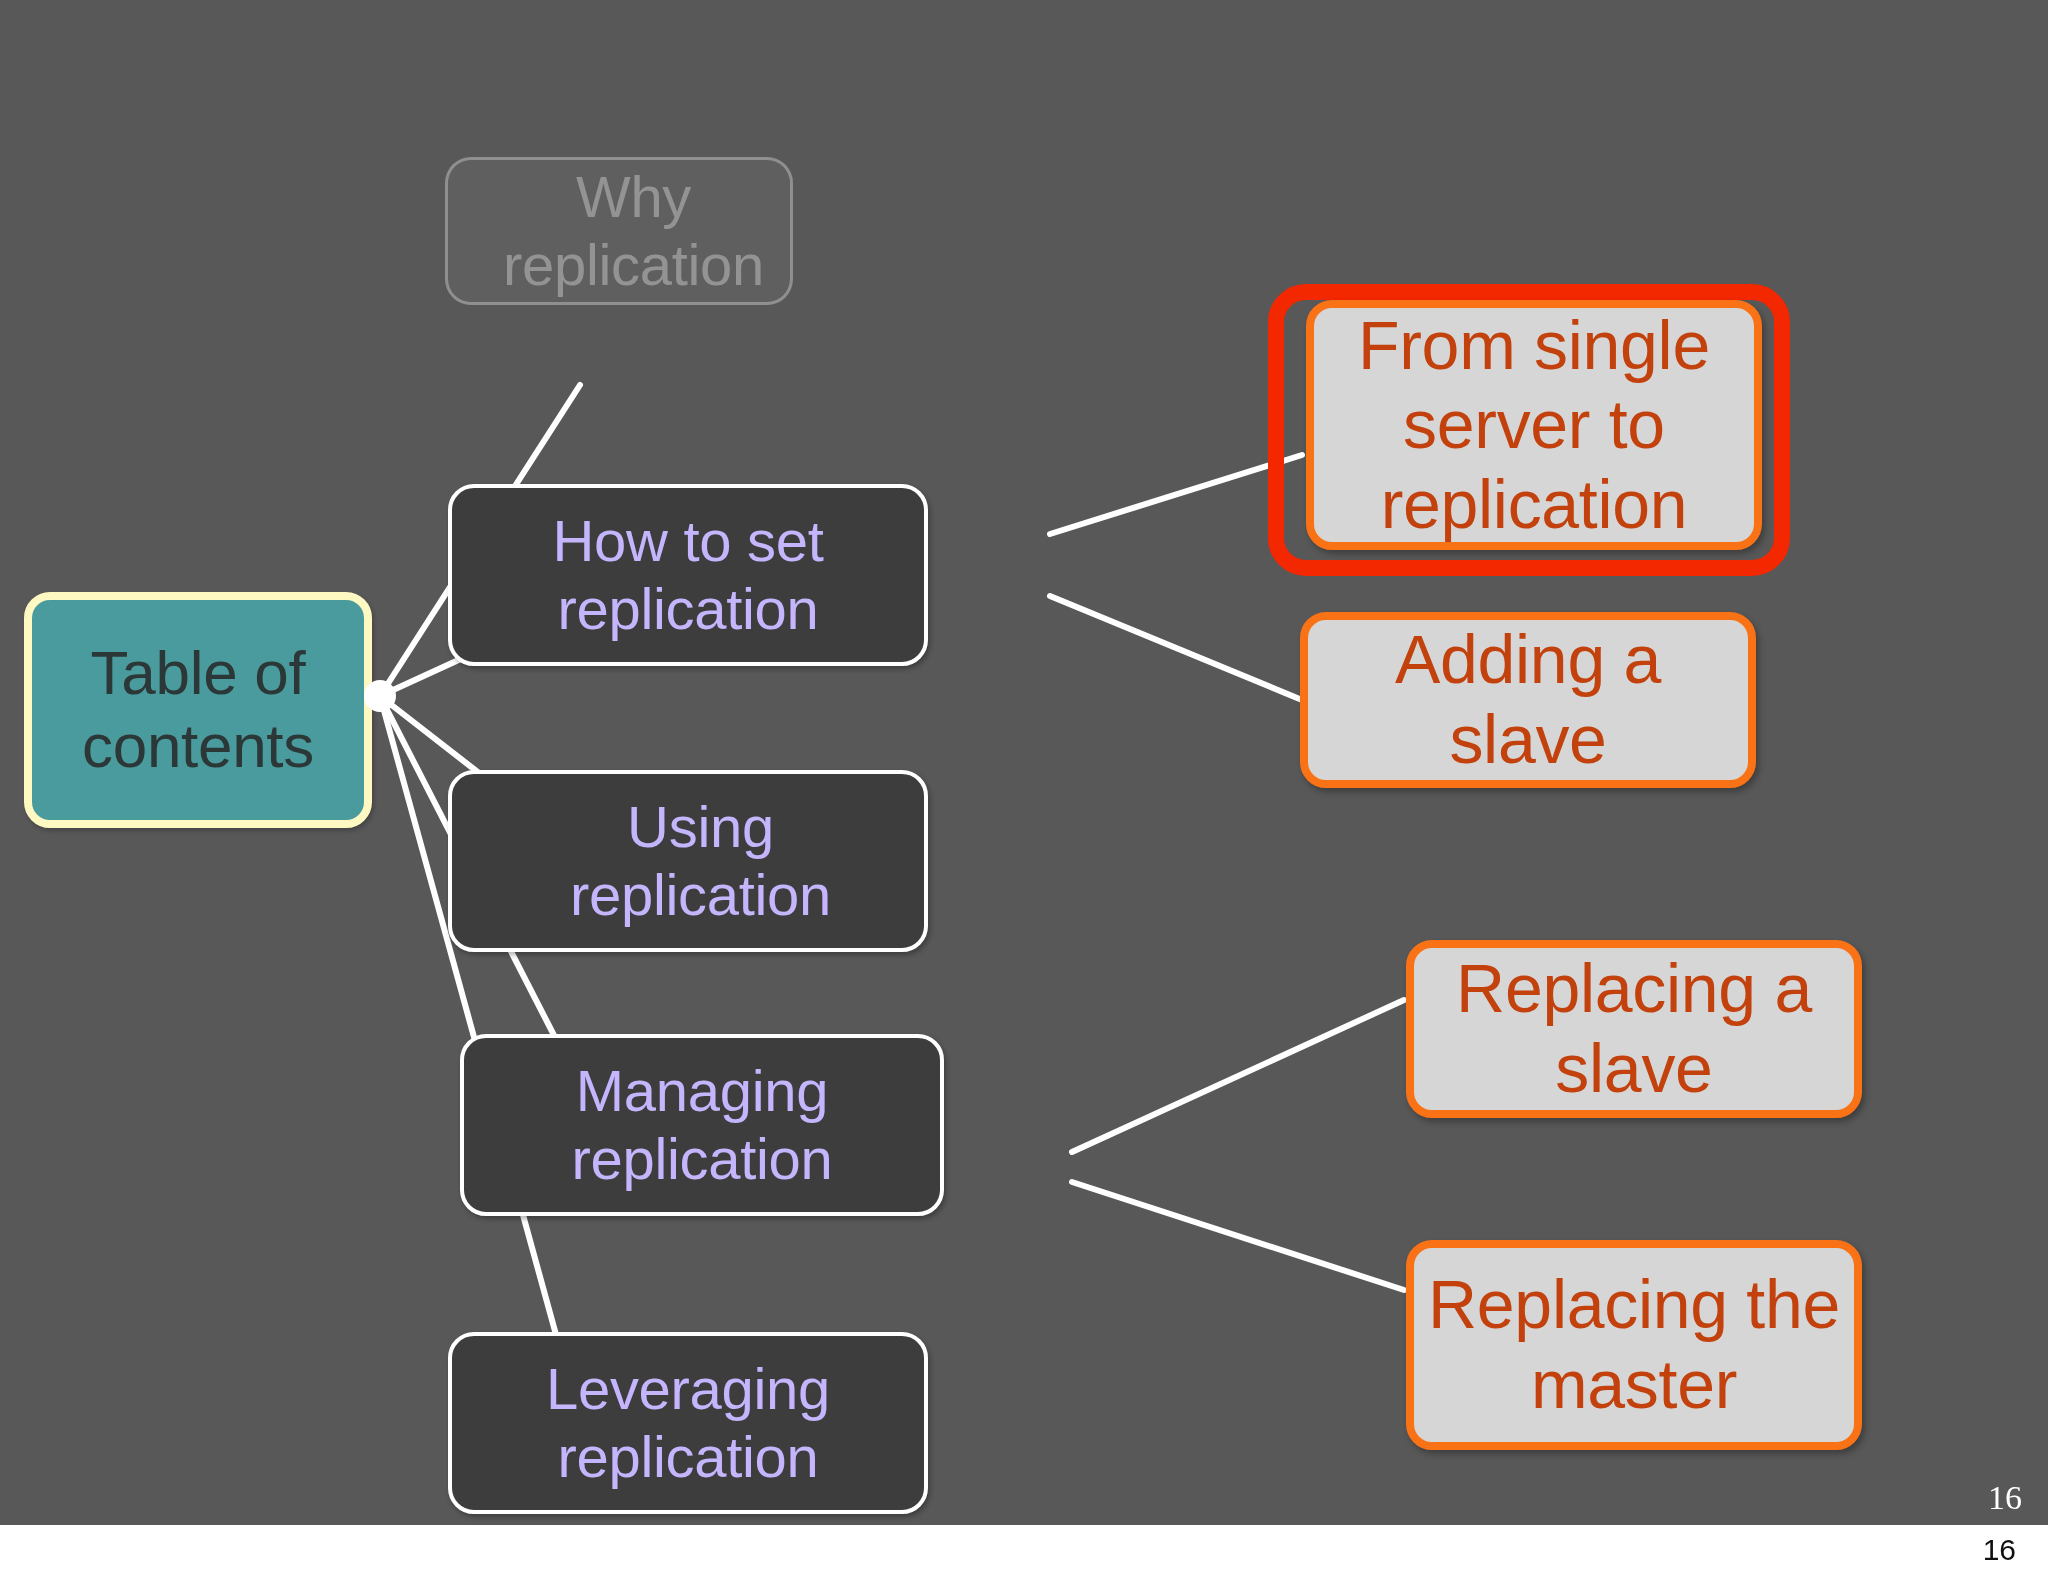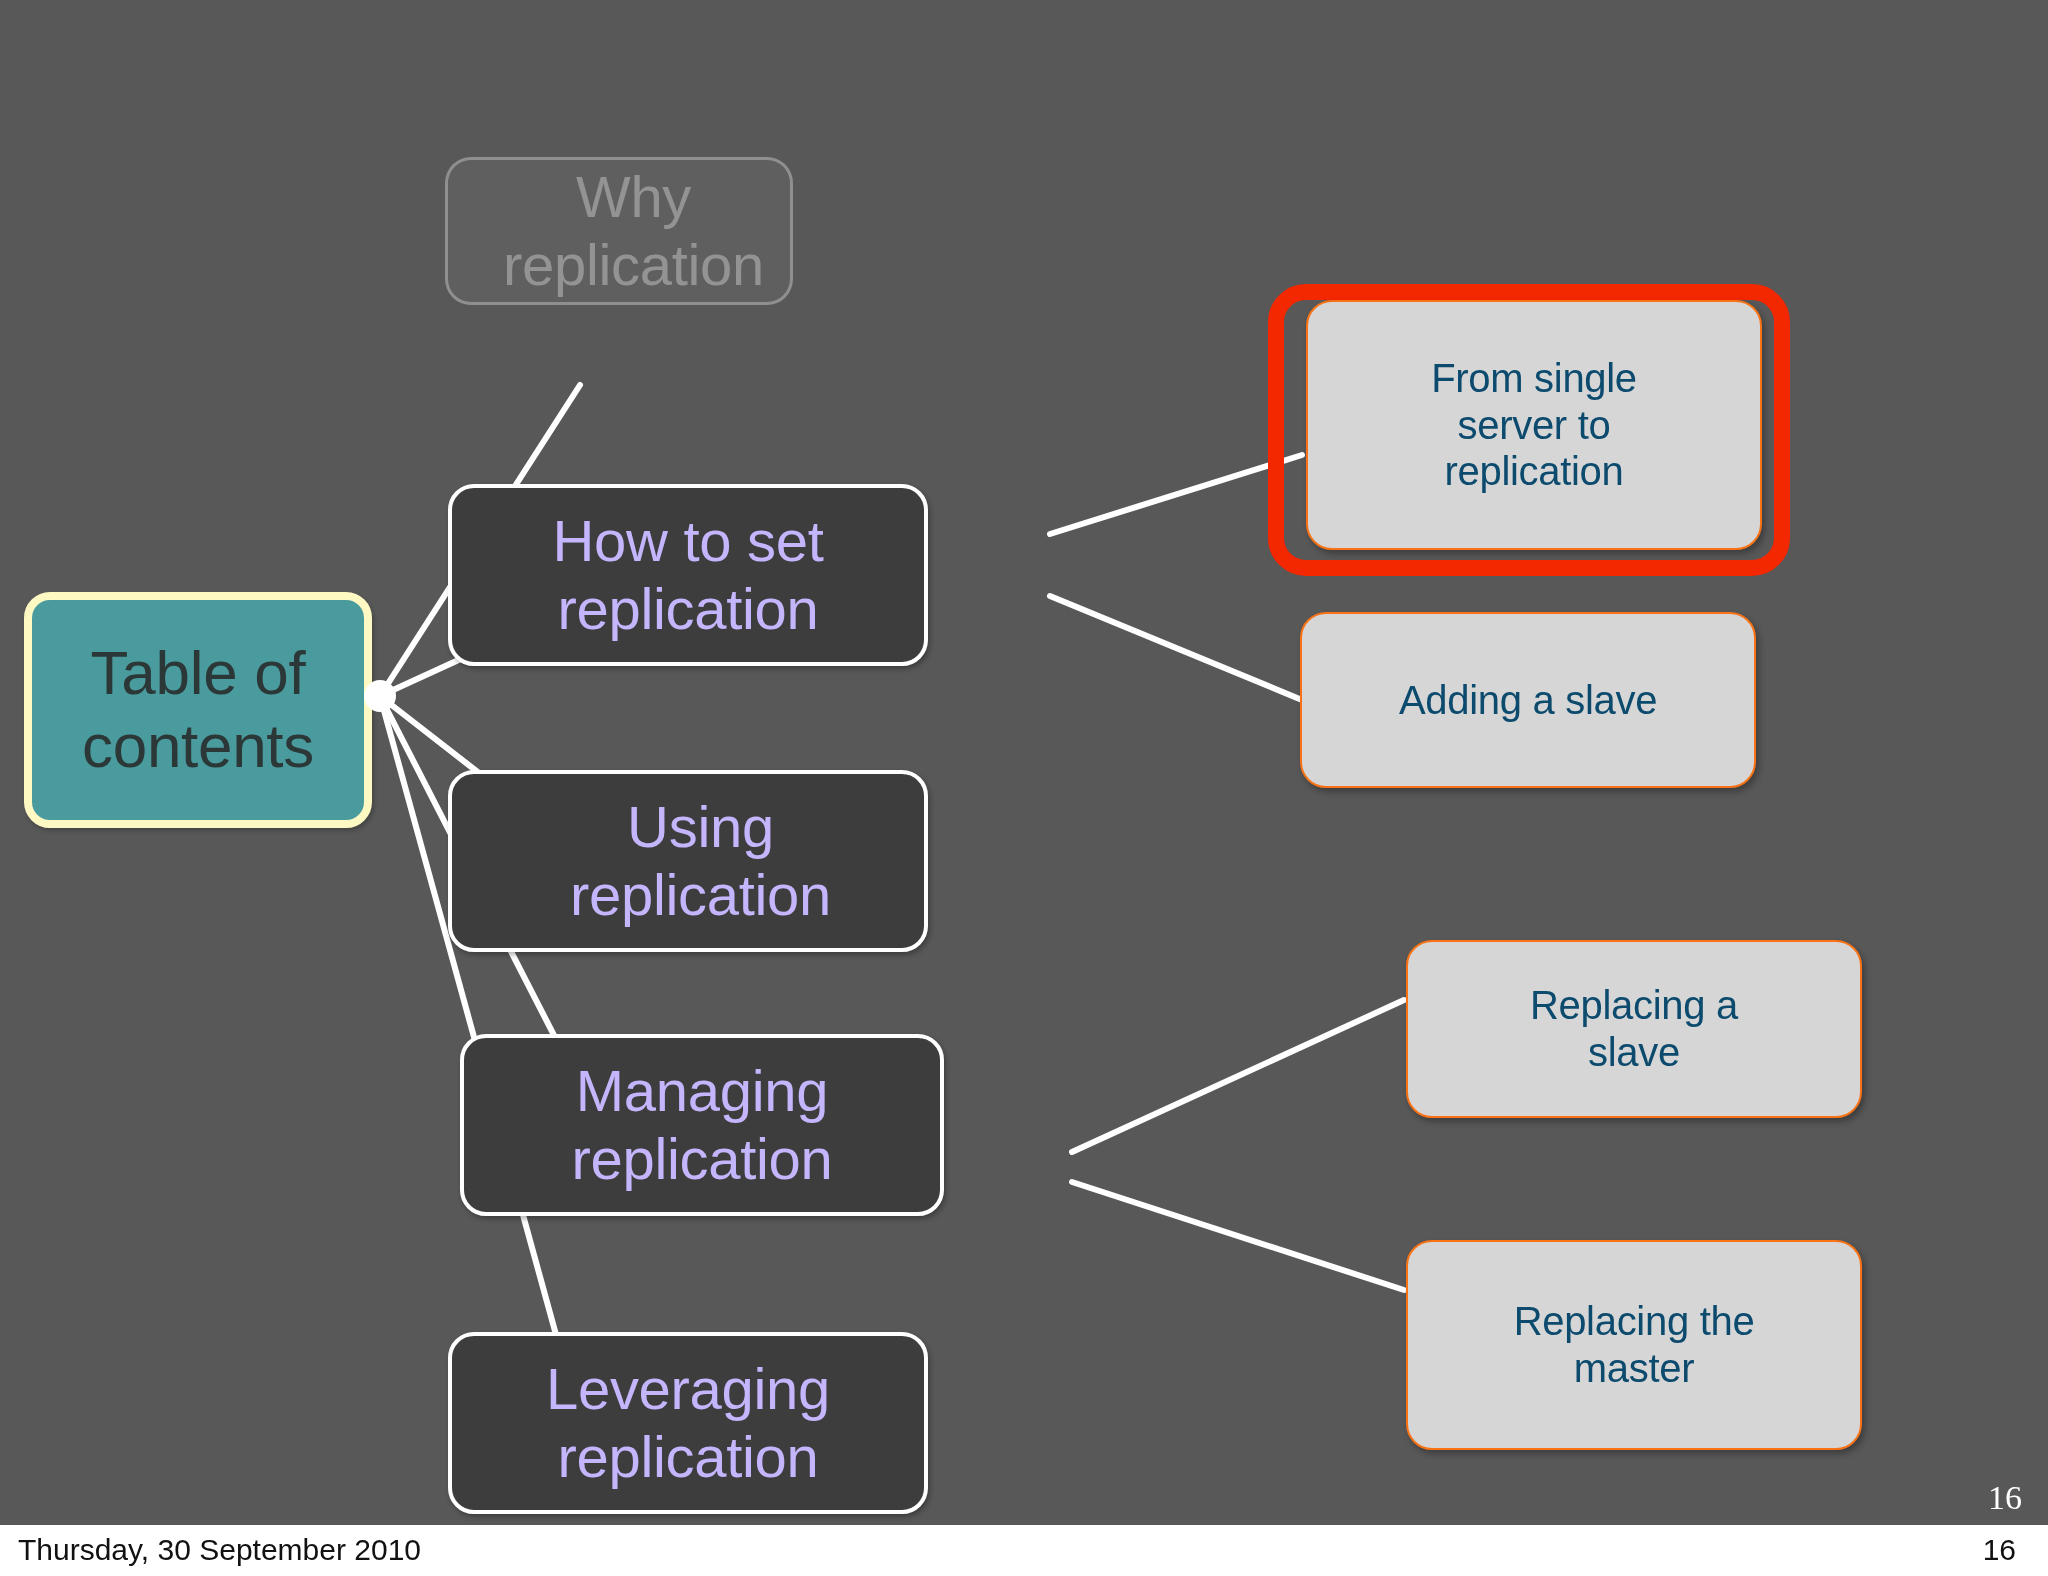--- a/index.html
+++ b/index.html
@@ -58,23 +58,23 @@
   }
   .node-dark {
     background: #3d3d3d;
     border: 4px solid #ffffff;
     color: #c4b5fd;
     font-size: 58px;
     box-shadow: 2px 3px 5px rgba(0,0,0,0.3);
   }
   .node-light {
     background: #d6d6d6;
-    border: 2px solid #f97316;
-    color: #0c4a6e;
-    font-size: 40px;
+    border: 8px solid #f97316;
+    color: #c2410c;
+    font-size: 68px;
     box-shadow: 3px 4px 6px rgba(0,0,0,0.3);
   }
   .node-faded {
     background: rgba(255,255,255,0.045);
     border: 3px solid rgba(255,255,255,0.30);
     color: rgba(255,255,255,0.33);
     font-size: 58px;
   }
   
   #highlight-ring {
@@ -170,17 +170,16 @@
 slave</div>
         <div class="node node-light" style="left: 1406px; top: 1240px; width: 456px; height: 210px;">Replacing the
 master</div>
       </div>
 
     <div id="slide-page-number">16</div>
 
   </div>
 
   <div id="footer-bar">
-    <div id="footer-date">Thursday, 30 September 2010</div>
     <div id="footer-page-number">16</div>
   </div>
 
 </div>
 
 </body></html>

